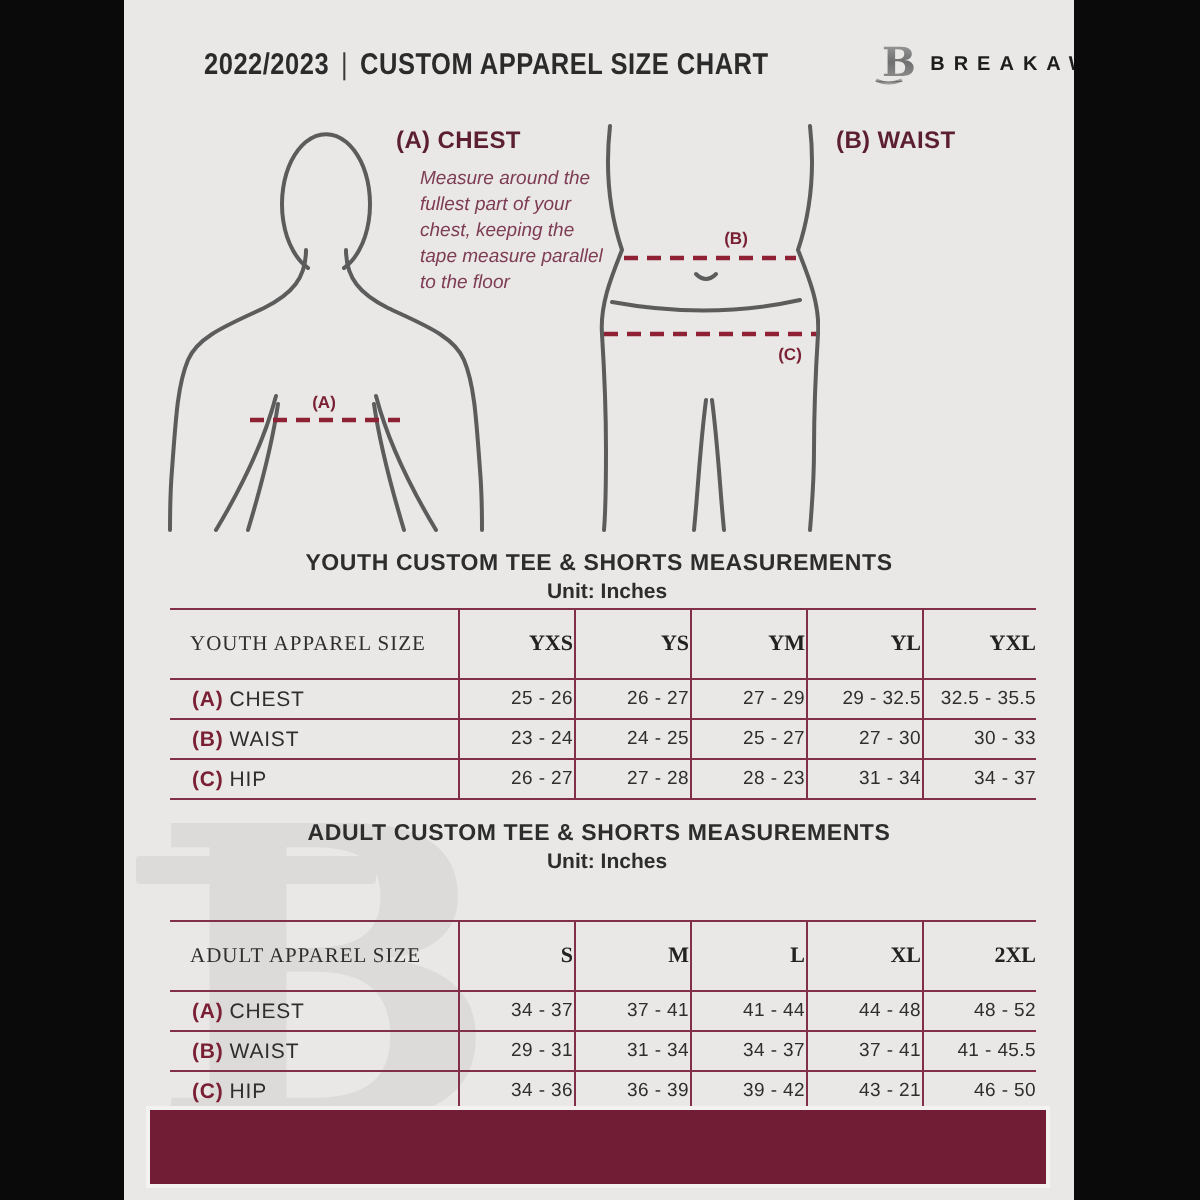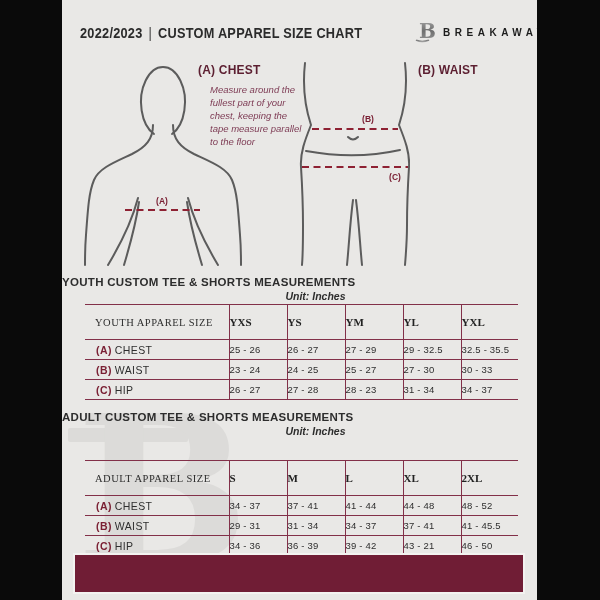--- a/index.html
+++ b/index.html
@@ -8,21 +8,21 @@
     font-family:"Liberation Sans","DejaVu Sans",sans-serif;
   }
   .page{
     position:absolute;left:62px;top:0;width:475px;height:600px;
     background:#e9e8e6;overflow:hidden;
   }
   
   .hdr{
     position:absolute;top:16px;left:0;width:485px;height:32px;
     display:flex;align-items:center;justify-content:space-between;
-    padding:0 24px 0 18px;box-sizing:border-box;
+    padding:0 24px 0 40px;box-sizing:border-box;
   }
   .hdr-title{
     font-size:15px;font-weight:bold;color:#2b2b2b;letter-spacing:.3px;
     transform:scaleX(.85);transform-origin:left center;white-space:nowrap;
   }
   .hdr-title .divider{margin:0 7px;font-weight:400;color:#3a3a3a;}
   .brand{display:flex;align-items:center;gap:7px;}
   .brand-name{font-size:10px;font-weight:bold;color:#1d1d1d;letter-spacing:4.5px;}
   
   .figures{position:absolute;top:55px;left:0;width:475px;height:212px;}
@@ -34,37 +34,37 @@
   .guide-rightcol{left:356px;top:8px;}
   .guide h3{
     margin:0 0 6px 0;font-size:12px;font-weight:bold;color:#5c1f31;letter-spacing:.2px;
   }
   .guide p{
     margin:0 0 14px 12px;font-size:9.5px;font-style:italic;color:#7e3c55;
     line-height:1.38;white-space:pre-line;font-weight:500;
   }
   
   .section-title{
-    position:absolute;left:0;width:475px;
+    position:absolute;left:0;width:475px;text-align:center;
     font-size:11.5px;font-weight:bold;color:#2d2d2d;letter-spacing:.3px;z-index:2;
   }
   .section-unit{
-    position:absolute;left:16px;width:475px;text-align:center;
-    font-size:10.5px;font-style:italic;font-weight:600;color:#2d2d2d;z-index:2;
+    position:absolute;left:4px;width:475px;text-align:center;
+    font-size:10.5px;font-weight:600;color:#2d2d2d;z-index:2;
   }
   #youth-title{top:276px;} #youth-unit{top:290px;}
   #adult-title{top:411px;} #adult-unit{top:425px;}
   .size-table{
     position:absolute;left:23px;width:433px;border-collapse:collapse;table-layout:fixed;
     border-top:1.5px solid #823049;z-index:2;background:transparent;
   }
   #youth-table{top:304px;} #adult-table{top:460px;}
   .size-table tr{border-bottom:1.5px solid #823049;}
   .size-table th,.size-table td{
-    border-left:1px solid #823049;padding:0;text-align:left;vertical-align:middle;
+    border-left:1px solid #823049;padding:0;text-align:right;vertical-align:middle;
     color:#2e2e2e;
   }
   .size-table th:first-child,.size-table td:first-child{border-left:none;}
   .size-table thead tr{height:35px;font-family:Liberation Serif, serif;}
   .size-table tbody tr{height:20px;}
   .size-table thead th{font-size:11px;font-weight:bold;color:#222;}
   .size-table thead th.lbl{
     text-align:left;padding-left:10px;font-weight:400;font-size:10.5px;
     letter-spacing:.5px;color:#2e2e2e;
   }

